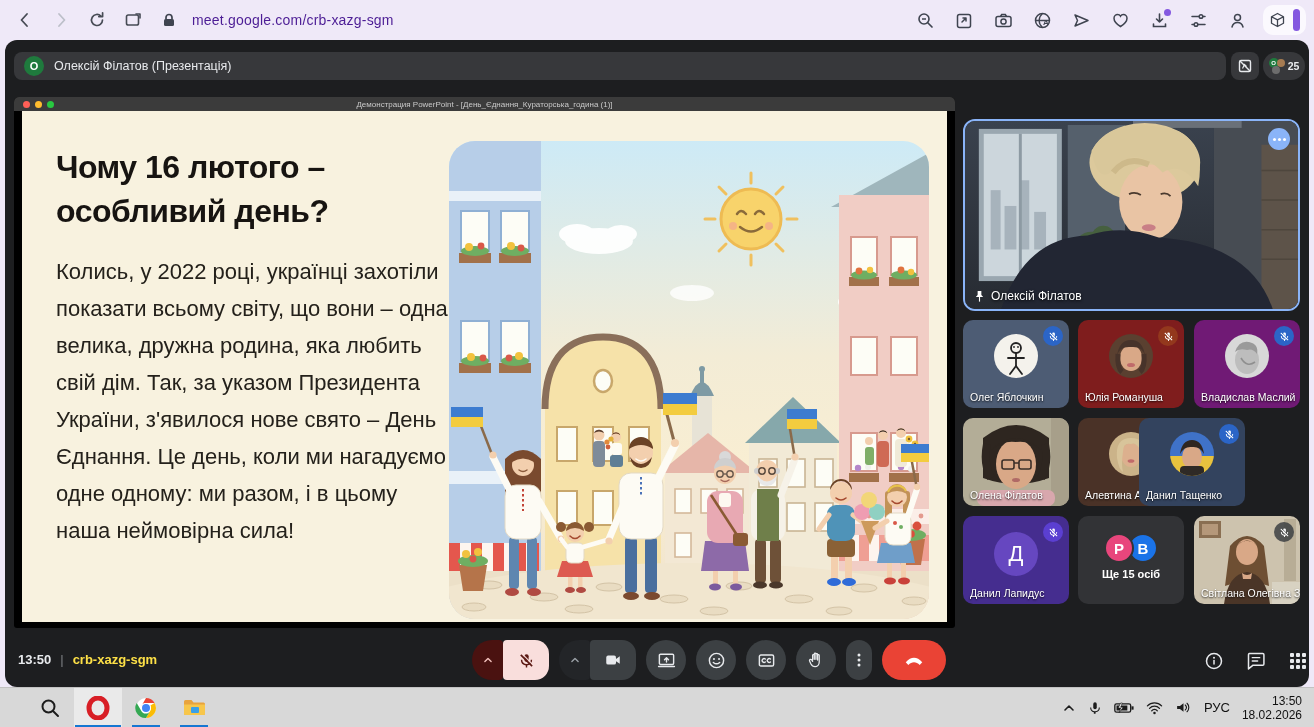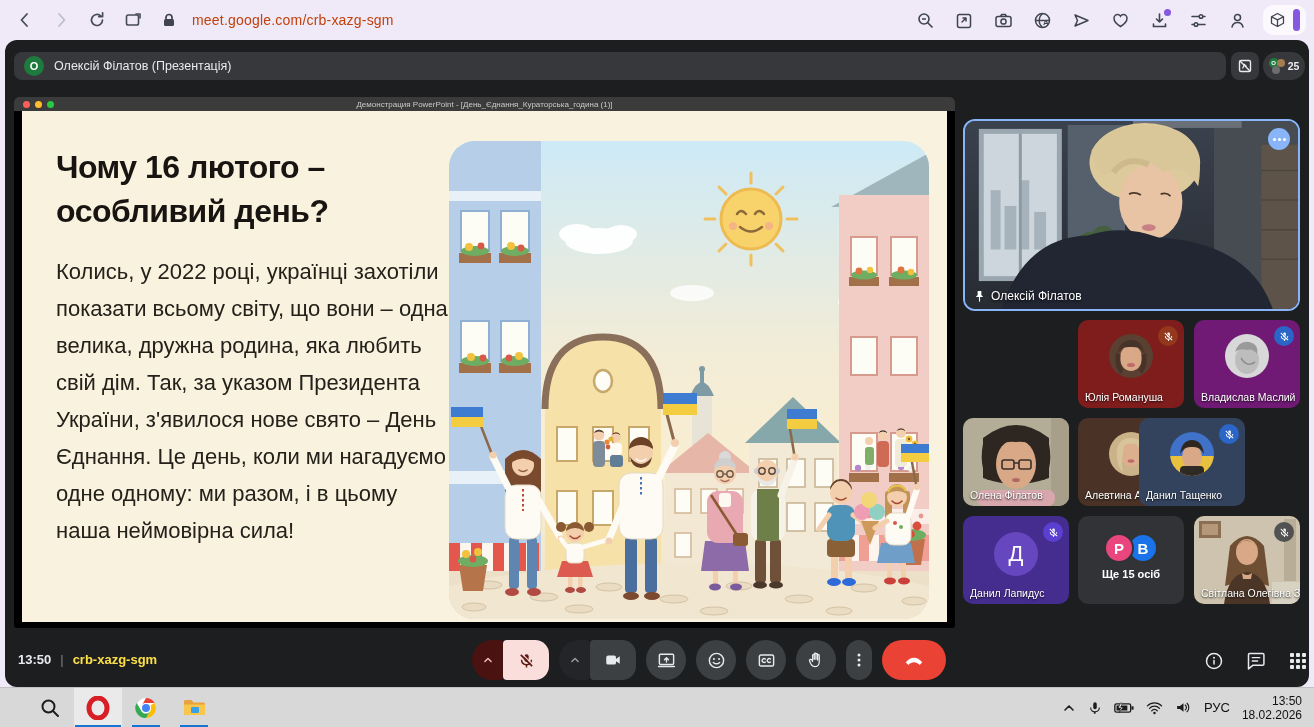--- a/index.html
+++ b/index.html
@@ -3,21 +3,21 @@
 <meta charset="utf-8">
 <style>
   * { margin:0; padding:0; box-sizing:border-box; }
   body { background:#555; font-family:"Liberation Sans",sans-serif; }
   .screen { position:relative; width:1314px; height:727px; background:#efe9f8; overflow:hidden; }
 
   
   .browser-bar { position:absolute; top:0; left:0; width:100%; height:40px; background:#efe9f8; display:flex; align-items:center; }
   .nav-icons { display:flex; align-items:center; gap:10px; padding-left:12px; }
   .nav-btn { width:26px; height:26px; display:flex; align-items:center; justify-content:center; border-radius:6px; }
-  .url-text { margin-left:10px; font-size:14px; color:#c2410c; letter-spacing:.2px; }
+  .url-text { margin-left:10px; font-size:14px; color:#4c1d95; letter-spacing:.2px; }
   .toolbar-right { margin-left:auto; display:flex; align-items:center; gap:13px; padding-right:8px; }
   .tb-icon { width:26px; height:26px; display:flex; align-items:center; justify-content:center; position:relative; }
   .dl-dot { position:absolute; top:2px; right:1px; width:7px; height:7px; border-radius:50%; background:#8458e0; }
   .side-pill { display:flex; align-items:center; gap:7px; background:#fbf9fe; border-radius:10px; padding:4px 6px; height:30px; }
   .purple-handle { width:7px; height:22px; border-radius:4px; background:#8458e0; }
 
   
   .meet-page { position:absolute; top:40px; left:5px; width:1304px; height:647px; background:#1d1e20; border-radius:12px; }
 
   .meet-header { position:absolute; left:9px; top:12px; width:1212px; height:28px; background:#37383b; border-radius:8px; display:flex; align-items:center; padding:0 10px; }
@@ -672,20 +672,41 @@
         </div>
       <div class="tile-name">
         <svg width="13" height="13" viewBox="0 0 14 14">
             <path d="M5 1h4v4.5l2 2H3l2-2z" fill="#fff"></path>
             <rect x="6.4" y="7.5" width="1.2" height="5" fill="#fff"></rect>
           </svg>
         <span>Олексій Філатов</span>
       </div>
     </div>
 
+    <div class="tile bg-p0" style="left:958px;top:280px">
+      <div class="av">
+        <svg width="44" height="44" viewBox="0 0 44 44">
+            <circle cx="22" cy="22" r="22" fill="#f4f2ec"></circle>
+            <circle cx="22" cy="14" r="5" fill="none" stroke="#222" stroke-width="1.8"></circle>
+            <line x1="22" y1="19" x2="22" y2="32" stroke="#222" stroke-width="1.8"></line>
+            <path d="M14 24 h16 M22 32 l-6 8 M22 32 l6 8" fill="none" stroke="#222" stroke-width="1.8" stroke-linecap="round"></path>
+            <circle cx="20" cy="13" r=".9" fill="#222"></circle>
+            <circle cx="24" cy="13" r=".9" fill="#222"></circle>
+          </svg>
+      </div>
+      <div class="badge b-blue">
+          <svg width="11" height="11" viewBox="0 0 24 24" fill="#fff">
+            <rect x="9" y="3" width="6" height="11" rx="3"></rect>
+            <path d="M6 11a6 6 0 0 0 12 0h2a8 8 0 0 1-7 7.9V22h-2v-3.1A8 8 0 0 1 4 11z"></path>
+            <line x1="4" y1="4" x2="20" y2="20" stroke="#fff" stroke-width="2.4"></line>
+            <line x1="5.4" y1="2.6" x2="21.4" y2="18.6" stroke="#2b65c7" stroke-width="1.6"></line>
+          </svg>
+        </div>
+      <span class="nm">Олег Яблочкин</span>
+    </div>
     <div class="tile bg-p1" style="left:1073px;top:280px">
       <div class="av">
         <svg width="44" height="44" viewBox="0 0 44 44">
             <circle cx="22" cy="22" r="22" fill="#5a4030"></circle>
             <ellipse cx="22" cy="24" rx="11" ry="13" fill="#d9a887"></ellipse>
             <path d="M8 22 Q10 6 22 6 Q34 6 36 22 Q34 12 22 13 Q10 12 8 22" fill="#47332a"></path>
             <path d="M9 20 q-1 14 4 18 M35 20 q1 14 -4 18" stroke="#47332a" stroke-width="5" fill="none"></path>
             <ellipse cx="22" cy="31" rx="4" ry="2" fill="#c06a6a"></ellipse>
           </svg>
       </div>

